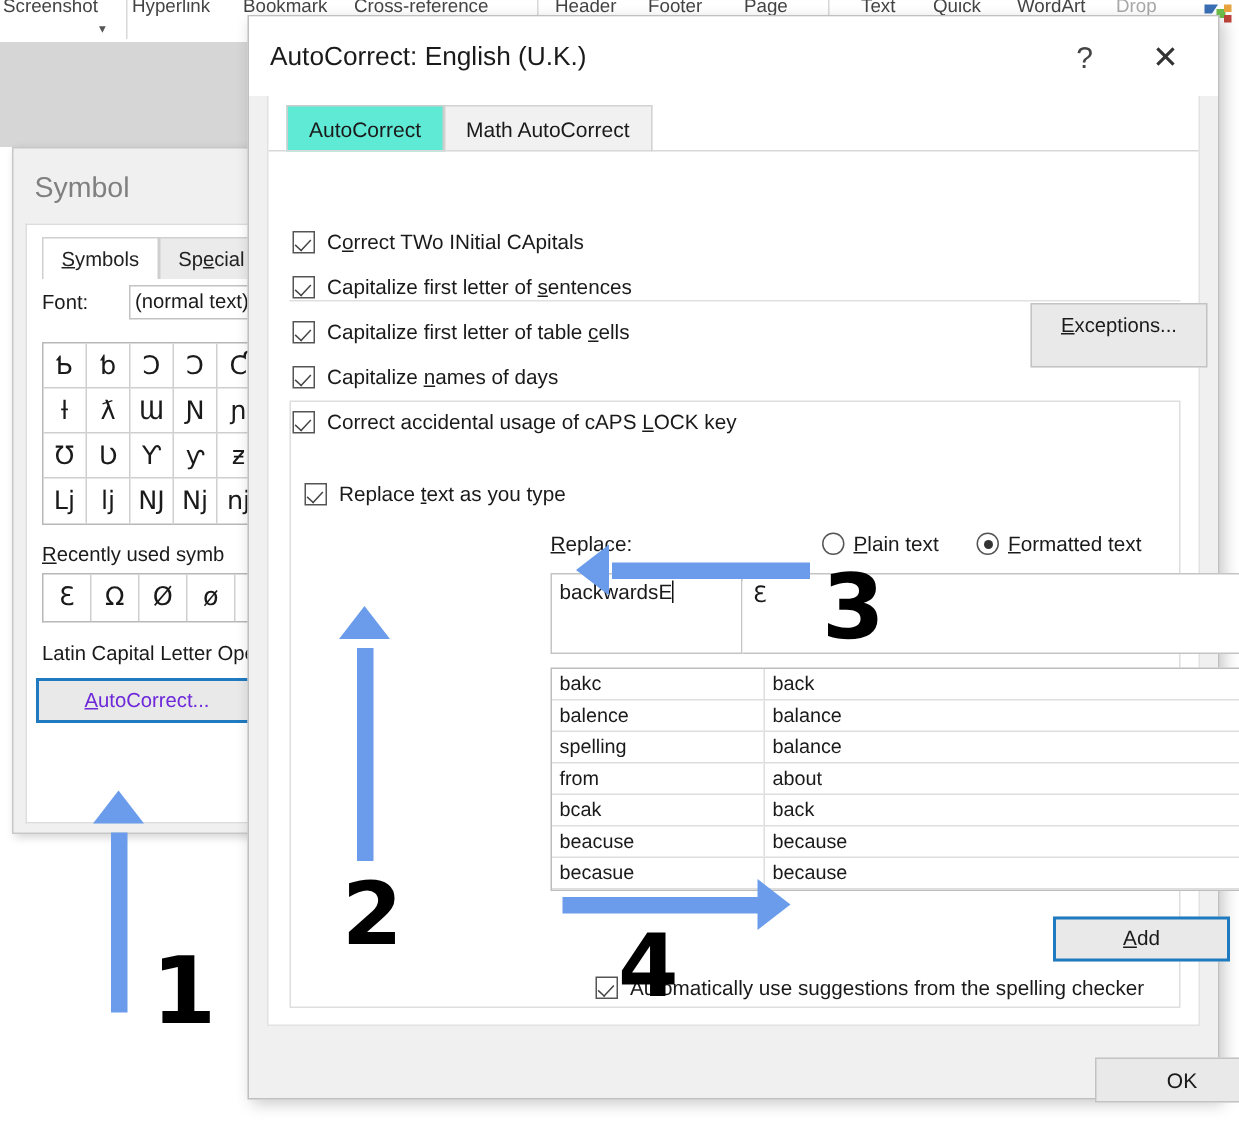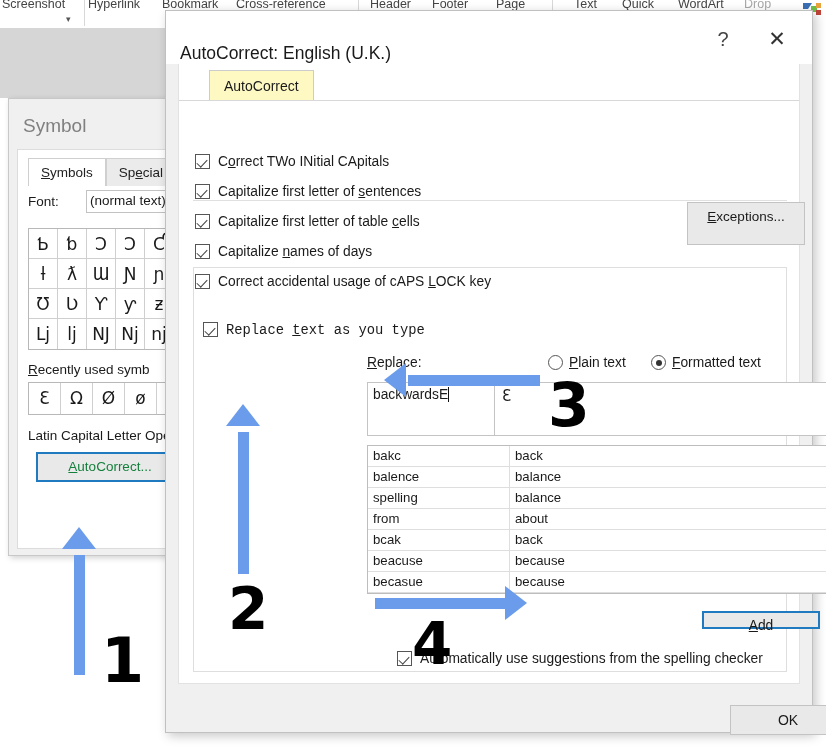--- a/index.html
+++ b/index.html
@@ -64,49 +64,49 @@
   }
   .sym-grid .r:last-child .c { border-bottom:none; }
   .sym-recent-label { position:absolute; left:10px; top:212px; font-size:13.5px; }
   .sym-recent { position:absolute; left:10px; top:232px; border:1px solid #b8b8b8; border-right:none; display:flex; }
   .sym-recent .c {
     width:32px; height:31px; line-height:31px; text-align:center;
     border-right:1px solid #cfcfcf; font-size:17px; font-family:"DejaVu Sans", sans-serif;
   }
   .sym-desc { position:absolute; left:10px; top:278px; font-size:13.5px; white-space:nowrap; }
   #autocorrect-launch {
-    position:absolute; left:18px; top:302px; width:148px; height:30px;
+    position:absolute; left:6px; top:302px; width:148px; height:30px;
     background:#e9e9e9; border:2px solid #1f7ac0;
-    font-size:13.5px; text-align:center; line-height:26px; color:#15803d;
+    font-size:13.5px; text-align:center; line-height:26px; color:#6d28d9;
   }
   .u { text-decoration:underline; }
 
   
   #autocorrect-dialog {
     position:absolute; left:165px; top:10px; width:648px; height:723px;
     background:#f0f0f0; border:1px solid #c0c0c0;
     box-shadow:3px 3px 10px rgba(0,0,0,0.22);
   }
   #ac-titlebar { position:absolute; left:0; top:0; width:646px; height:53px; background:#ffffff; }
-  #ac-title { position:absolute; left:14px; top:16px; font-size:17.5px; color:#1a1a1a;margin-top:16px; }
+  #ac-title { position:absolute; left:14px; top:16px; font-size:17.5px; color:#1a1a1a; }
   #ac-help { position:absolute; right:74px; top:14px; width:30px; height:30px;
              font-size:20px; color:#444; text-align:center; line-height:29px; }
   #ac-close { position:absolute; right:18px; top:14px; width:34px; height:30px;
               font-size:21px; color:#333; text-align:center; line-height:28px; font-weight:300; }
 
   #ac-content {
     position:absolute; left:12px; top:53px; width:622px; height:620px;
     background:#ffffff; border:1px solid #e2e2e2; border-top:none;
   }
   .ac-tabs { position:absolute; left:12px; top:6px; height:31px; }
   .ac-tab {
     float:left; height:31px; line-height:30px; padding:0 14px; font-size:14px;
     background:#f1f1f1; border:1px solid #d2d2d2; border-bottom:none; color:#1a1a1a;
   }
-  .ac-tab.active { background:#fef9c3; border-color:#cccccc;margin-left:18px; }
+  .ac-tab.active { background:#5eead4; border-color:#cccccc; }
   .ac-tabline { position:absolute; left:0; top:36px; width:620px; height:1px; background:#d8d8d8; }
 
   
   .cb { display:inline-block; width:15px; height:15px; border:1px solid #555;
         background:#fff; position:relative; vertical-align:-3px; margin-right:8px; }
   .cb.checked::after {
     content:""; position:absolute; left:3px; top:2px; width:5px; height:9px;
     border:solid #444; border-width:0 1.6px 1.6px 0; transform:rotate(43deg);
   }
   .cb-row { position:absolute; font-size:13.8px; white-space:nowrap; color:#1a1a1a; }
@@ -116,21 +116,21 @@
     position:absolute; left:508px; top:138px; width:118px; height:43px;
     background:#e9e9e9; border:1px solid #c3c3c3; text-align:center;
     line-height:27px; font-size:13.5px;
   }
 
   
   #replace-group {
     position:absolute; left:14px; top:203px; width:594px; height:405px;
     border:1px solid #dedede;
   }
-  #cb-replace { position:absolute; left:33px; top:311px; background:#fff; padding:0 4px; z-index:4; font-size:13.8px; white-space:nowrap;font-family:Liberation Mono, monospace; }
+  #cb-replace { position:absolute; left:33px; top:311px; background:#fff; padding:0 4px; z-index:4; font-size:13.8px; white-space:nowrap; }
   #lbl-replace { position:absolute; left:201px; top:344px; font-size:13.8px; }
   #lbl-with { position:absolute; left:310px; top:344px; font-size:15px;margin-top:20px; }
   .radio { display:inline-block; width:15px; height:15px; border:1px solid #555;
            border-radius:50%; background:#fff; position:relative; vertical-align:-3px; margin-right:6px; }
   .radio.sel::after { content:""; position:absolute; left:3.5px; top:3.5px; width:6px; height:6px;
                       border-radius:50%; background:#333; }
   #radio-plain { position:absolute; left:382px; top:344px; font-size:13.8px; white-space:nowrap; }
   #radio-formatted { position:absolute; left:485px; top:344px; font-size:13.8px; white-space:nowrap; }
 
   #input-replace {
@@ -148,21 +148,21 @@
   #entries {
     position:absolute; left:201px; top:434px; width:555px; height:149px;
     border:1px solid #bdbdbd; background:#fff; overflow:hidden;
   }
   .entry-row { display:flex; height:21px; border-bottom:1px solid #dedede; font-size:13.2px; }
   .entry-row .k { width:142px; padding:2px 5px; border-right:1px solid #dedede; overflow:hidden; white-space:nowrap; }
   .entry-row .v { flex:1; padding:2px 5px; overflow:hidden; white-space:nowrap; }
 
   
   #add-btn {
-    position:absolute; left:536px; top:600px; width:118px; height:18px;
+    position:absolute; left:536px; top:600px; width:118px; height:30px;
     background:#e9e9e9; border:2px solid #1f7ac0; text-align:center;
     line-height:26px; font-size:13.8px;
   }
   #cb-autosuggest { position:absolute; left:203px; top:640px; font-size:13.8px; white-space:nowrap;padding-left:28px; }
 
   #ok-btn {
     position:absolute; left:564px; top:694px; width:116px; height:30px;
     background:#e9e9e9; border:1px solid #c3c3c3; text-align:center;
     line-height:28px; font-size:14px;
   }
@@ -278,20 +278,21 @@
   <div id="ac-titlebar">
     <div id="ac-title">AutoCorrect: English (U.K.)</div>
     <div id="ac-help">?</div>
     <div id="ac-close">✕</div>
   </div>
 
   <div id="ac-content">
 
     <div class="ac-tabs">
       <div class="ac-tab active">AutoCorrect</div>
+      <div class="ac-tab">Math AutoCorrect</div>
     </div>
     <div class="ac-tabline"></div>
 
 
     <div id="ac-divider"></div>
 
     <div class="cb-row" style="left:16px; top:90px">
       <span class="cb checked"></span><span>C<span class="u">o</span>rrect TWo INitial CApitals</span>
     </div>
     <div class="cb-row" style="left:16px; top:150px">

